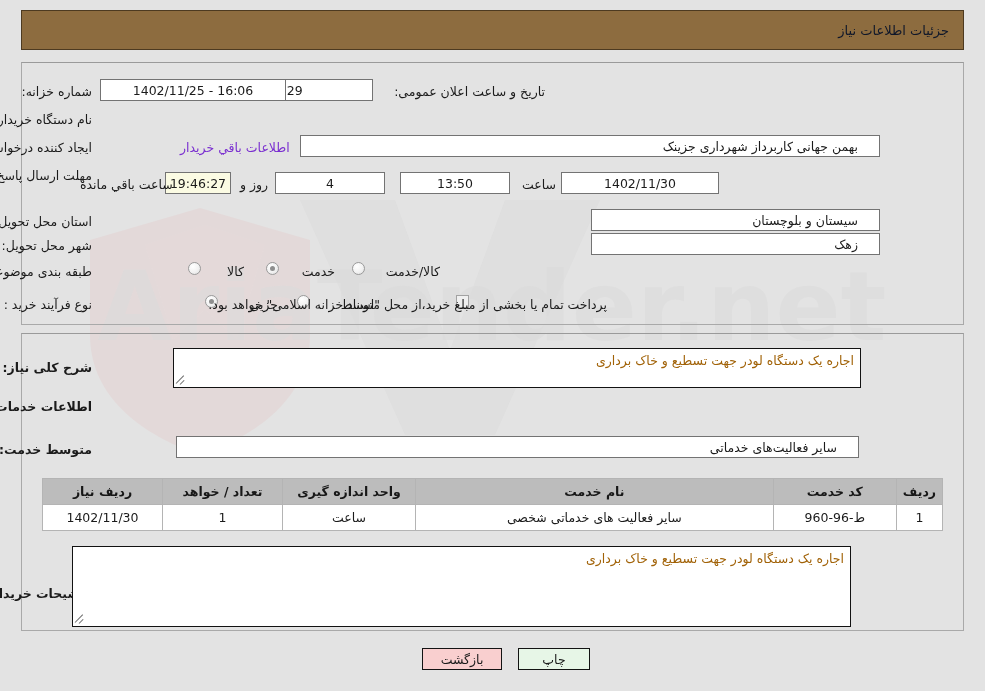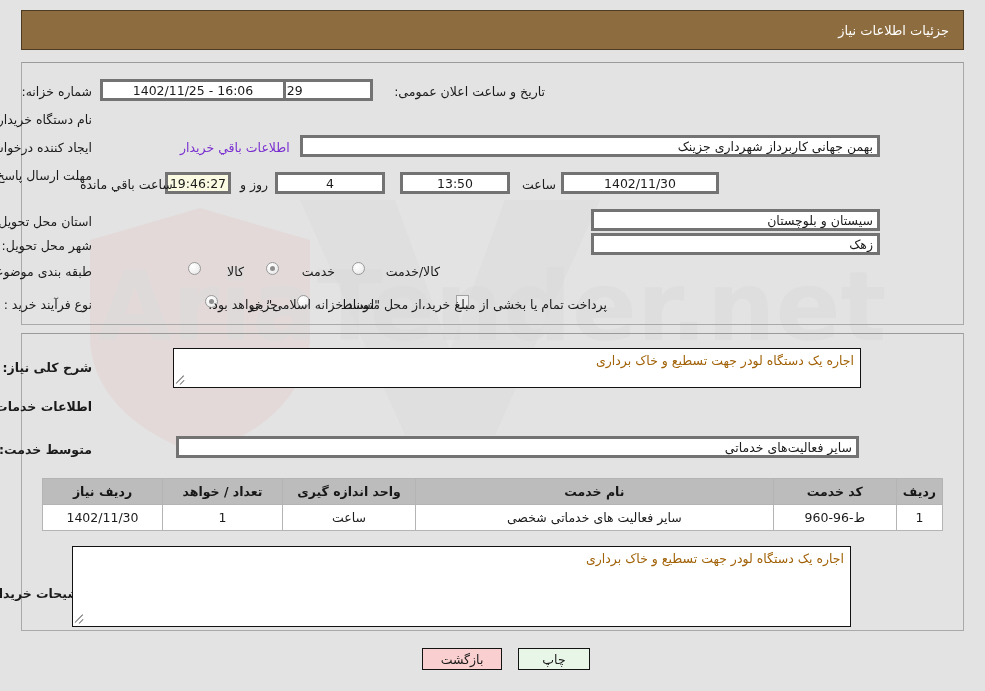--- a/index.html
+++ b/index.html
@@ -28,21 +28,21 @@
     opacity: .30;
   }
 
   
   .titlebar {
     position: absolute;
     left: 21px; top: 10px;
     width: 943px; height: 40px;
     background: #8d6c3f;
     border: 1px solid #4d3a20;
-    color: #ffffff;
+    color: #0f172a;
     font-size: 13px;
     display: flex;
     align-items: center;
     justify-content: flex-start;
     padding: 0 14px;
     z-index: 2;
   }
 
   
   .panel {
@@ -64,25 +64,25 @@
     line-height: 15px;
     z-index: 3;
   }
   .lbl.bold { font-weight: bold; }
   .lbl.link { color: #7a2fd0; }
 
   
   .box {
     position: absolute;
     background: #ffffff;
-    border: 3px solid #737373;
+    border: 1px solid #737373;
     font-size: 12.5px;
     color: #1b1b1b;
     line-height: 19px;
-    padding: 0 4px;
+    padding: 0 21px;
     white-space: nowrap;
     overflow: hidden;
     z-index: 3;
     display: flex;
     align-items: center;
   }
   .box.center  { justify-content: center; }
   .box.right   { justify-content: flex-start; }
   .box.yellow  { background: #fbfbe3; }
 

